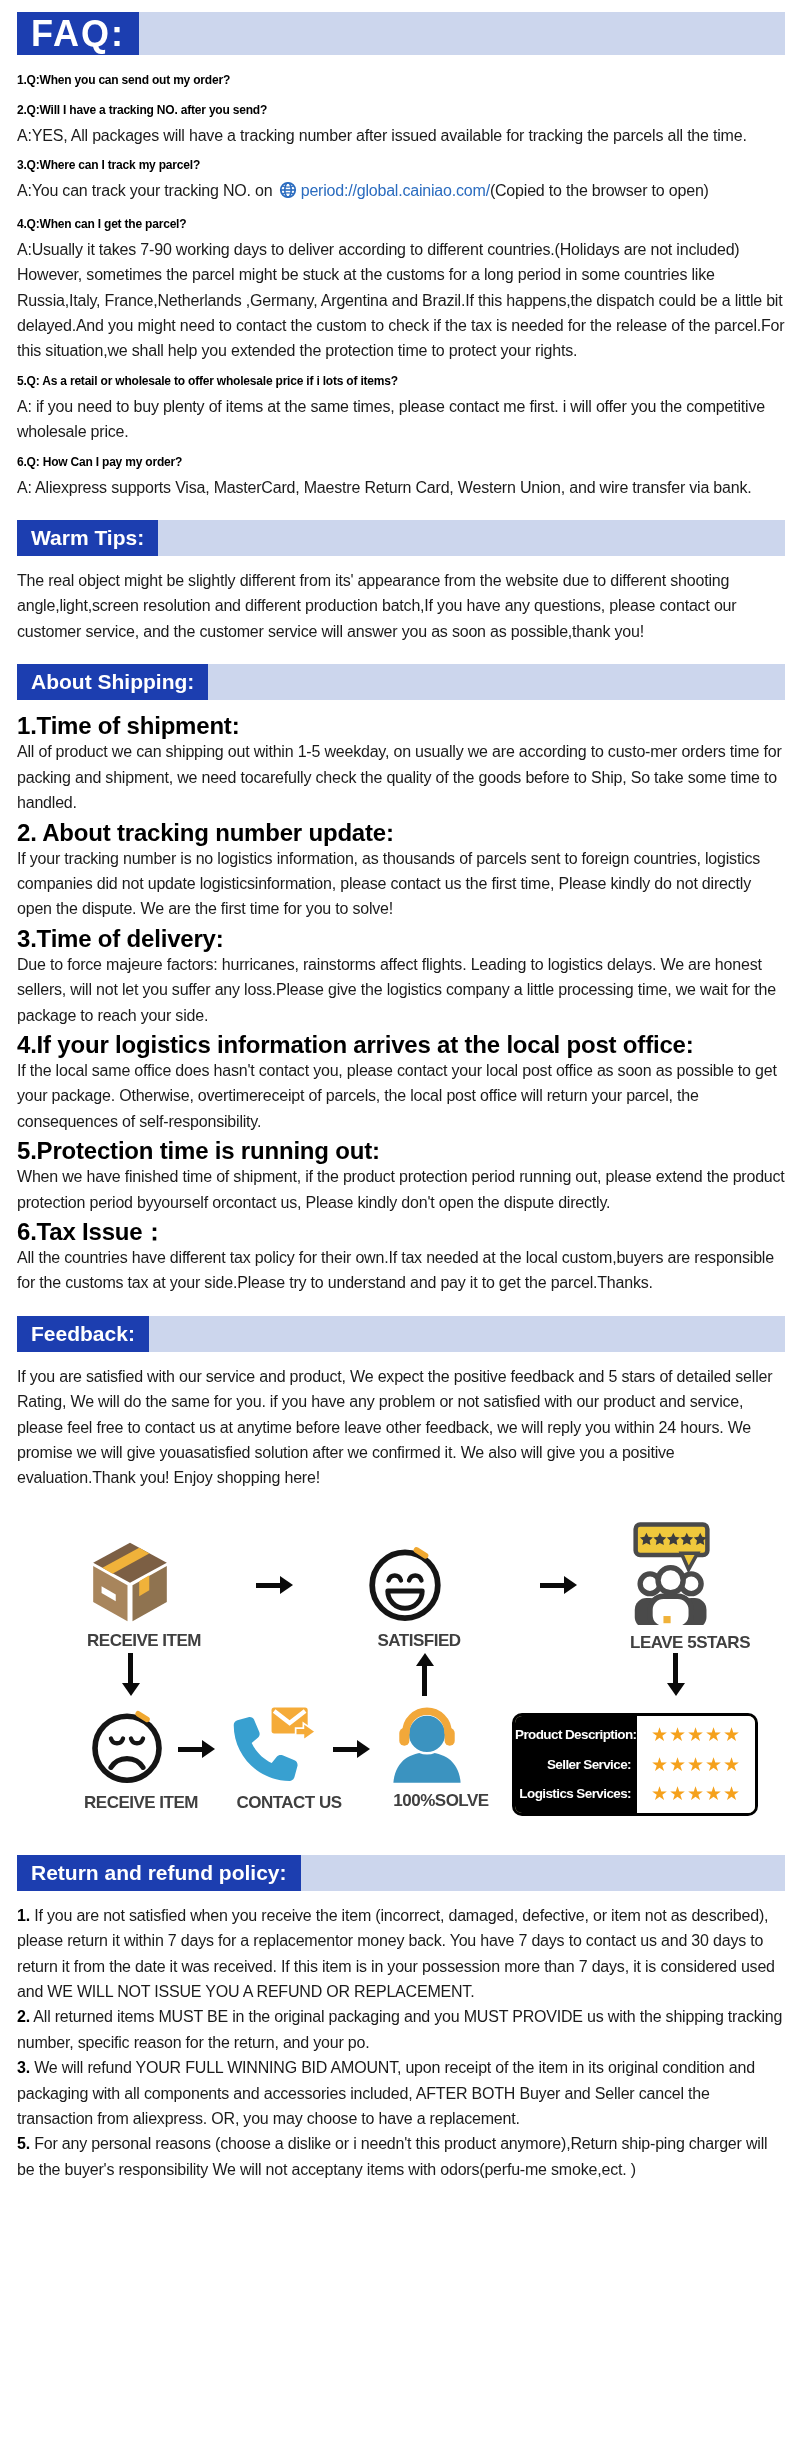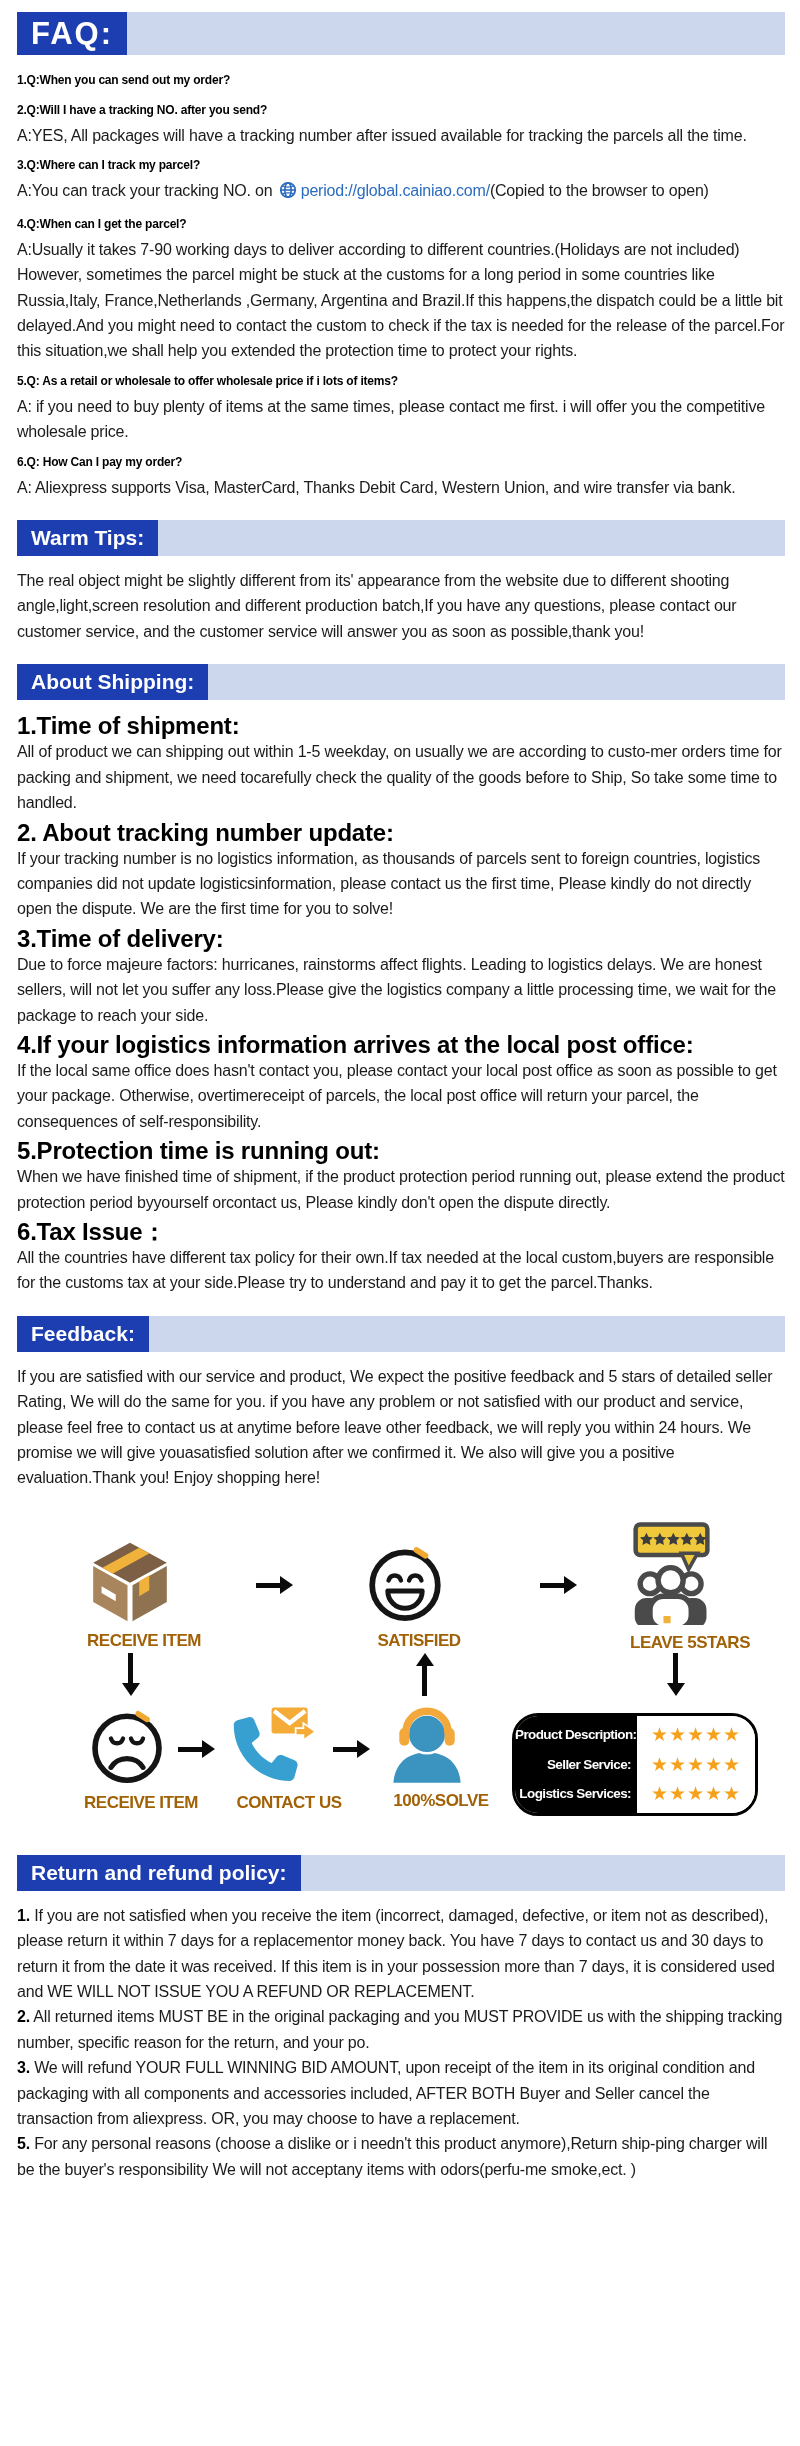--- a/index.html
+++ b/index.html
@@ -11,44 +11,44 @@
     color:#1b1b1b;
     -webkit-font-smoothing:antialiased;
   }
   
   .band{display:flex;align-items:stretch;background:#ccd6ed;height:36px;margin:20px 0 12px 0;}
   .band .band-box{
     background:#1c3eb0;color:#ffffff;font-weight:bold;font-size:21px;
     display:flex;align-items:center;padding:0 14px;white-space:nowrap;
   }
   .band.faq-band{height:43px;margin-top:0;}
-  .faq-band .band-box{font-size:31px;letter-spacing:2px;}
+  .faq-band .band-box{font-size:36px;letter-spacing:2px;}
   
   .q{font-weight:bold;font-size:12px;line-height:26px;color:#000;margin-top:4px;letter-spacing:-0.2px;}
   .a,.para{font-size:16px;line-height:25.4px;letter-spacing:-0.2px;margin:0;}
   .para b{color:#000;}
   .sub-h{font-weight:bold;font-size:24px;line-height:27px;color:#000;margin-top:3px;letter-spacing:-0.2px;}
   .link{color:#2b6cbf;text-decoration:none;}
   .globe{display:inline-block;vertical-align:-3px;margin:0 4px 0 2px;}
   
   .flow{position:relative;height:292px;margin-top:44px;}
   .node{position:absolute;width:120px;display:flex;flex-direction:column;align-items:center;}
-  .node .lbl{font-weight:bold;font-size:17px;color:#a16207;margin-top:4px;white-space:nowrap;letter-spacing:-0.5px;margin-left:28px;}
+  .node .lbl{font-weight:bold;font-size:17px;color:#404040;margin-top:4px;white-space:nowrap;letter-spacing:-0.5px;margin-left:28px;}
   .ar-e{position:absolute;width:24px;height:5px;background:#0a0a0a;}
   .ar-e::after{content:"";position:absolute;left:100%;top:50%;transform:translateY(-50%);
     border-left:13px solid #0a0a0a;border-top:9px solid transparent;border-bottom:9px solid transparent;}
   .ar-s{position:absolute;width:5px;height:30px;background:#0a0a0a;}
   .ar-s::after{content:"";position:absolute;top:100%;left:50%;transform:translateX(-50%);
     border-top:13px solid #0a0a0a;border-left:9px solid transparent;border-right:9px solid transparent;}
   .ar-n{position:absolute;width:5px;height:30px;background:#0a0a0a;}
   .ar-n::before{content:"";position:absolute;bottom:100%;left:50%;transform:translateX(-50%);
     border-bottom:13px solid #0a0a0a;border-left:9px solid transparent;border-right:9px solid transparent;}
   
   .rating-card{position:absolute;left:495px;top:178px;width:240px;height:97px;
-    border:3px solid #000;border-radius:26px;overflow:hidden;display:flex;background:#fef9c3;}
+    border:3px solid #000;border-radius:10px;overflow:hidden;display:flex;background:#fef9c3;}
   .rating-left{background:#000;width:122px;display:flex;flex-direction:column;justify-content:space-around;padding:4px 0;}
   .rating-left .rl{color:#fff;font-weight:bold;font-size:13.5px;text-align:right;padding-right:6px;white-space:nowrap;letter-spacing:-0.6px;}
   .rating-right{flex:1;display:flex;flex-direction:column;justify-content:space-around;padding:4px 0;background:#fff;}
   .rating-right .rs{color:#f5a11c;font-size:19px;line-height:19px;text-align:center;letter-spacing:1px;white-space:nowrap;}
 </style>
 </head>
 <body>
 
 <div class="band faq-band">
   <span class="band-box">FAQ:</span>
@@ -62,21 +62,21 @@
           <circle cx="9" cy="9" r="7.2" fill="none" stroke="#2b6cbf" stroke-width="1.8"></circle>
           <ellipse cx="9" cy="9" rx="3.2" ry="7.2" fill="none" stroke="#2b6cbf" stroke-width="1.6"></ellipse>
           <line x1="1.8" y1="9" x2="16.2" y2="9" stroke="#2b6cbf" stroke-width="1.6"></line>
           <path d="M3 4.8 C5.5 6.6 12.5 6.6 15 4.8 M3 13.2 C5.5 11.4 12.5 11.4 15 13.2" fill="none" stroke="#2b6cbf" stroke-width="1.4"></path>
         </svg></span><a href="#" class="link">period://global.cainiao.com/</a><span>(Copied to the browser to open)</span></p>
   <div class="q">4.Q:When can I get the parcel?</div>
   <p class="a">A:Usually it takes 7-90 working days to deliver according to different countries.(Holidays are not included) However, sometimes the parcel might be stuck at the customs for a long period in some countries like Russia,Italy, France,Netherlands ,Germany, Argentina and Brazil.If this happens,the dispatch could be a little bit delayed.And you might need to contact the custom to check if the tax is needed for the release of the parcel.For this situation,we shall help you extended the protection time to protect your rights.</p>
   <div class="q">5.Q: As a retail or wholesale to offer wholesale price if i lots of items?</div>
   <p class="a">A: if you need to buy plenty of items at the same times, please contact me first. i will offer you the competitive wholesale price.</p>
   <div class="q">6.Q: How Can I pay my order?</div>
-  <p class="a">A: Aliexpress supports Visa, MasterCard, Thanks Debit Card, Western Union, and wire transfer via bank.</p>
+  <p class="a">A: Aliexpress supports Visa, MasterCard, Maestre Return Card, Western Union, and wire transfer via bank.</p>
 </section>
 
 <div class="band">
   <span class="band-box">Warm Tips:</span>
 </div>
 <section>
   <p class="para">The real object might be slightly different from its' appearance from the website due to different shooting angle,light,screen resolution and different production batch,If you have any questions, please contact our customer service, and the customer service will answer you as soon as possible,thank you!</p>
 </section>
 
 <div class="band">

